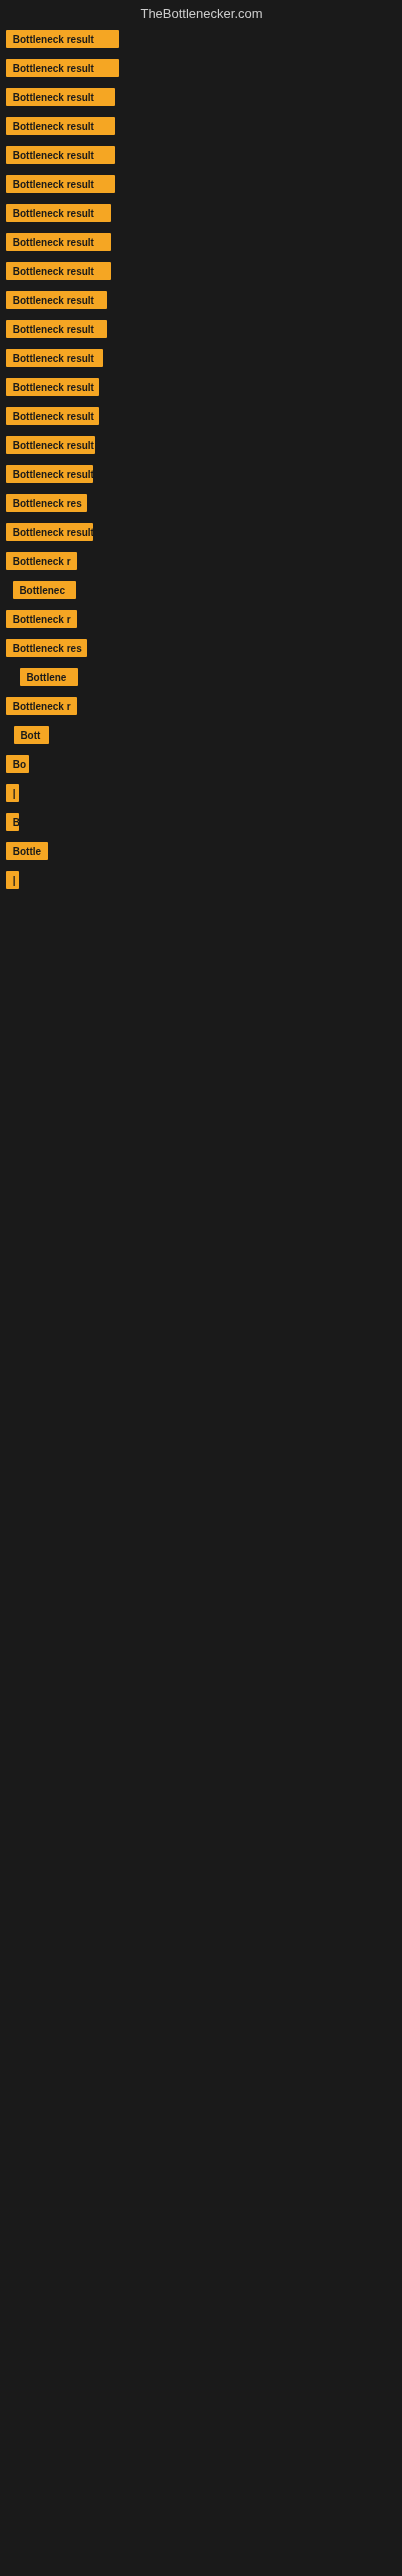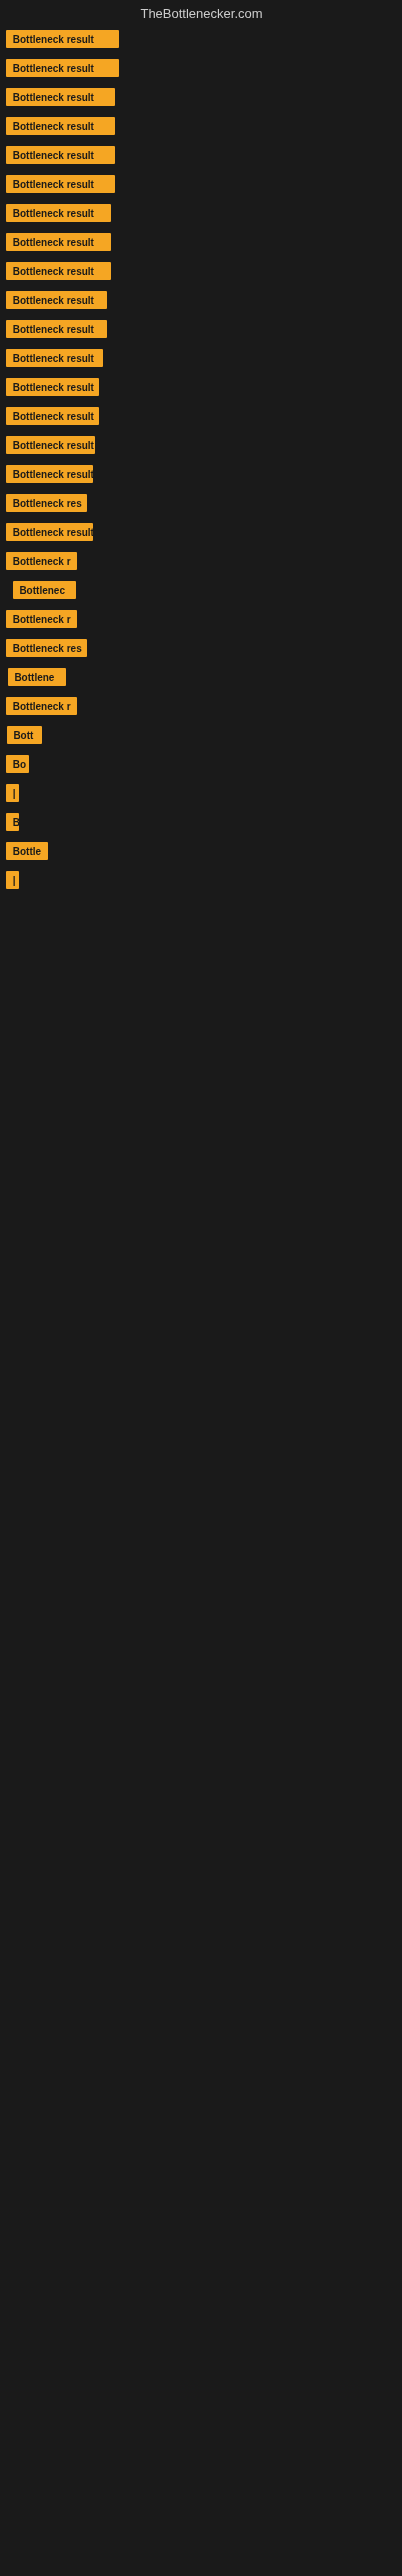--- a/index.html
+++ b/index.html
@@ -101,27 +101,27 @@
     <div style="position: relative; height: 29px; display: flex; align-items: center;">
       <div class="bottleneck-badge" style="max-width: 63px; width: 63px; overflow: hidden; white-space: nowrap; margin-left: 13px;">Bottlenec</div>
     </div>
     <div style="position: relative; height: 29px; display: flex; align-items: center;">
       <div class="bottleneck-badge" style="max-width: 71px; width: 71px; overflow: hidden; white-space: nowrap; margin-left: 6.4px;">Bottleneck r</div>
     </div>
     <div style="position: relative; height: 29px; display: flex; align-items: center;">
       <div class="bottleneck-badge" style="max-width: 81px; width: 81px; overflow: hidden; white-space: nowrap; margin-left: 6.4px;">Bottleneck res</div>
     </div>
     <div style="position: relative; height: 29px; display: flex; align-items: center;">
-      <div class="bottleneck-badge" style="max-width: 58px; width: 58px; overflow: hidden; white-space: nowrap; margin-left: 8px;">Bottlene</div>
+      <div class="bottleneck-badge" style="max-width: 58px; width: 58px; overflow: hidden; white-space: nowrap; margin-left: 20px;">Bottlene</div>
     </div>
     <div style="position: relative; height: 29px; display: flex; align-items: center;">
       <div class="bottleneck-badge" style="max-width: 71px; width: 71px; overflow: hidden; white-space: nowrap; margin-left: 6.4px;">Bottleneck r</div>
     </div>
     <div style="position: relative; height: 29px; display: flex; align-items: center;">
-      <div class="bottleneck-badge" style="max-width: 35px; width: 35px; overflow: hidden; white-space: nowrap; margin-left: 7px;">Bott</div>
+      <div class="bottleneck-badge" style="max-width: 35px; width: 35px; overflow: hidden; white-space: nowrap; margin-left: 14px;">Bott</div>
     </div>
     <div style="position: relative; height: 29px; display: flex; align-items: center;">
       <div class="bottleneck-badge" style="max-width: 22.5px; width: 22.5px; overflow: hidden; white-space: nowrap; margin-left: 6.4px;">Bo</div>
     </div>
     <div style="position: relative; height: 29px; display: flex; align-items: center;">
       <div class="bottleneck-badge" style="max-width: 9.7px; width: 9.7px; overflow: hidden; white-space: nowrap; margin-left: 6.4px;">|</div>
     </div>
     <div style="position: relative; height: 29px; display: flex; align-items: center;">
       <div class="bottleneck-badge" style="max-width: 13px; width: 13px; overflow: hidden; white-space: nowrap; margin-left: 6.4px;">B</div>
     </div>

